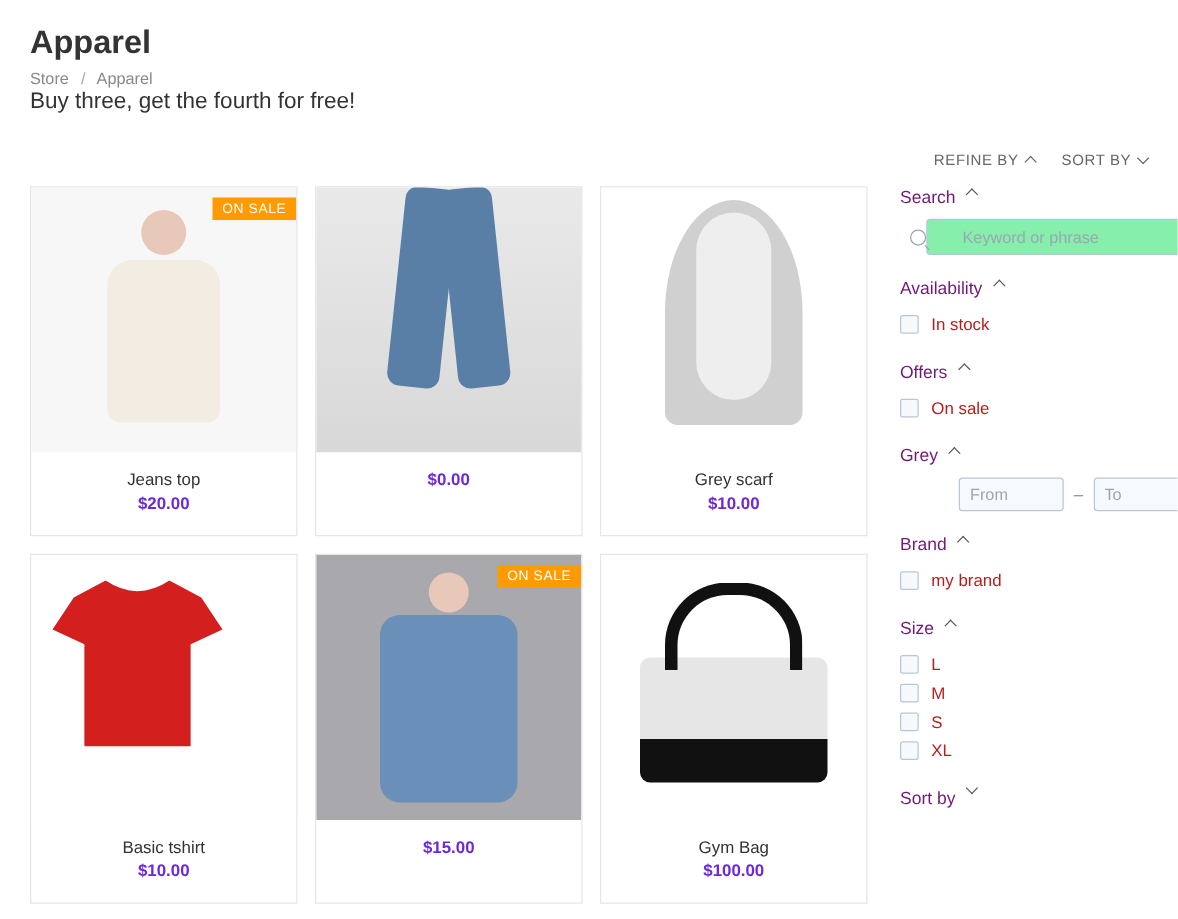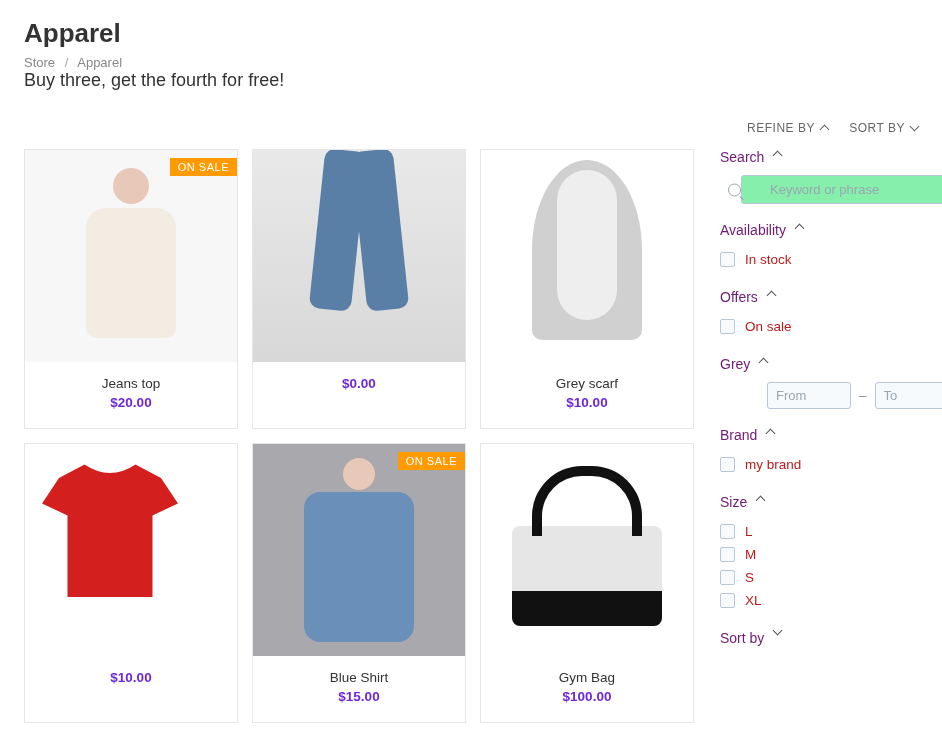--- a/index.html
+++ b/index.html
@@ -239,31 +239,31 @@
 
       <div class="card">
         <div class="img">
           <div class="ill tshirt">
             <svg viewBox="0 0 100 100">
                 <path fill="#d41f1f" d="M20 20 L35 12 Q50 22 65 12 L80 20 L90 35 L75 42 L75 90 L25 90 L25 42 L10 35 Z"></path>
               </svg>
           </div>
         </div>
         <div class="info">
+          <div class="name">Basic tshirt</div>
           <div class="price">$10.00</div>
         </div>
       </div>
 
       <div class="card">
         <div class="img">
           <div class="ill blue-shirt"></div>
           <span class="badge-sale">ON SALE</span>
         </div>
         <div class="info">
-          <div class="name">Blue Shirt</div>
           <div class="price">$15.00</div>
         </div>
       </div>
 
       <div class="card">
         <div class="img">
             <div class="ill bag"></div>
           </div>
         <div class="info">
           <div class="name">Gym Bag</div>

